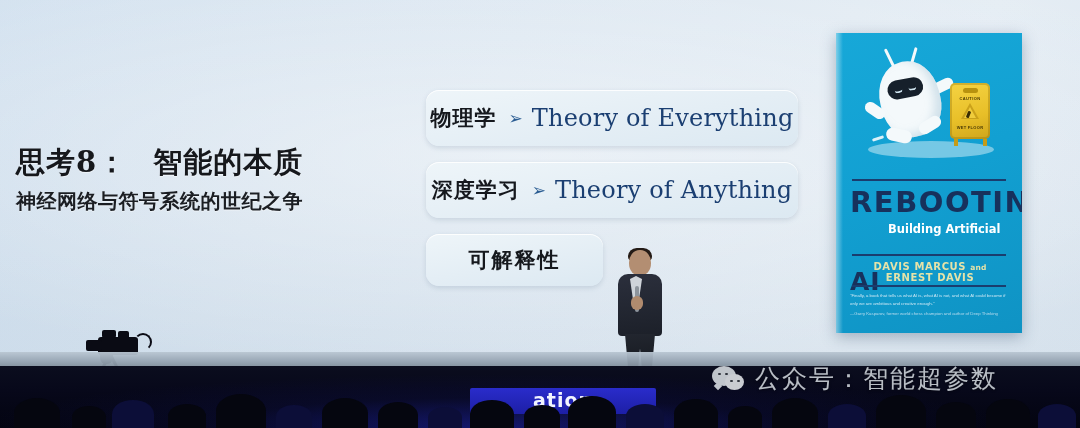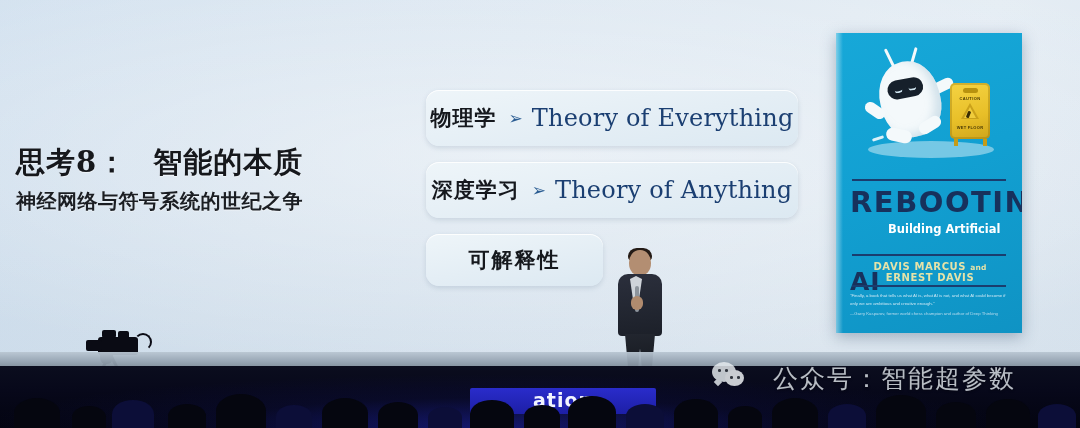--- a/index.html
+++ b/index.html
@@ -152,21 +152,21 @@
   .cam-lens{position:absolute;left:8px;top:12px;width:16px;height:11px;border-radius:2px;background:#0a0b14;}
   .cam-hood{position:absolute;left:24px;top:2px;width:14px;height:8px;border-radius:2px;background:#0a0b14;}
   .cam-mon{position:absolute;left:40px;top:3px;width:11px;height:8px;border-radius:2px;background:#0a0b14;}
   .cam-arm{position:absolute;left:56px;top:5px;width:14px;height:14px;border-radius:50%;
     border:2px solid #0a0b14;border-left-color:transparent;border-bottom-color:transparent;}
   .cam-op{position:absolute;left:22px;top:22px;width:13px;height:14px;border-radius:6px;background:#0a0b14;}
   .tripod{position:absolute;left:20px;top:24px;width:24px;height:22px;
     clip-path:polygon(46% 0,54% 0,100% 100%,88% 100%,50% 26%,12% 100%,0 100%);background:#0a0b14;}
 
   
-  .wm{position:absolute;left:712px;top:362px;display:flex;gap:27px;opacity:.82;}
+  .wm{position:absolute;left:712px;top:362px;display:flex;align-items:center;gap:9px;opacity:.82;}
   .wm-logo{position:relative;width:34px;height:26px;}
   .bub{position:absolute;border-radius:50%;background:#e9eef2;}
   .bub.big{left:0;top:0;width:24px;height:20px;}
   .bub.small{left:13px;top:8px;width:19px;height:16px;background:#f4f7f9;}
   .bub.big:after{content:"";position:absolute;left:3px;bottom:-3px;width:6px;height:6px;
     background:#e9eef2;transform:rotate(45deg);}
   .dot{position:absolute;width:2.6px;height:2.6px;border-radius:50%;background:#3a3f46;}
   .wm-txt{font-family:"DejaVu Sans","Liberation Sans",sans-serif;font-size:25px;font-weight:400;
     color:#dfe5ea;letter-spacing:2px;text-shadow:0 1px 3px rgba(0,0,0,.5);}
 </style>

